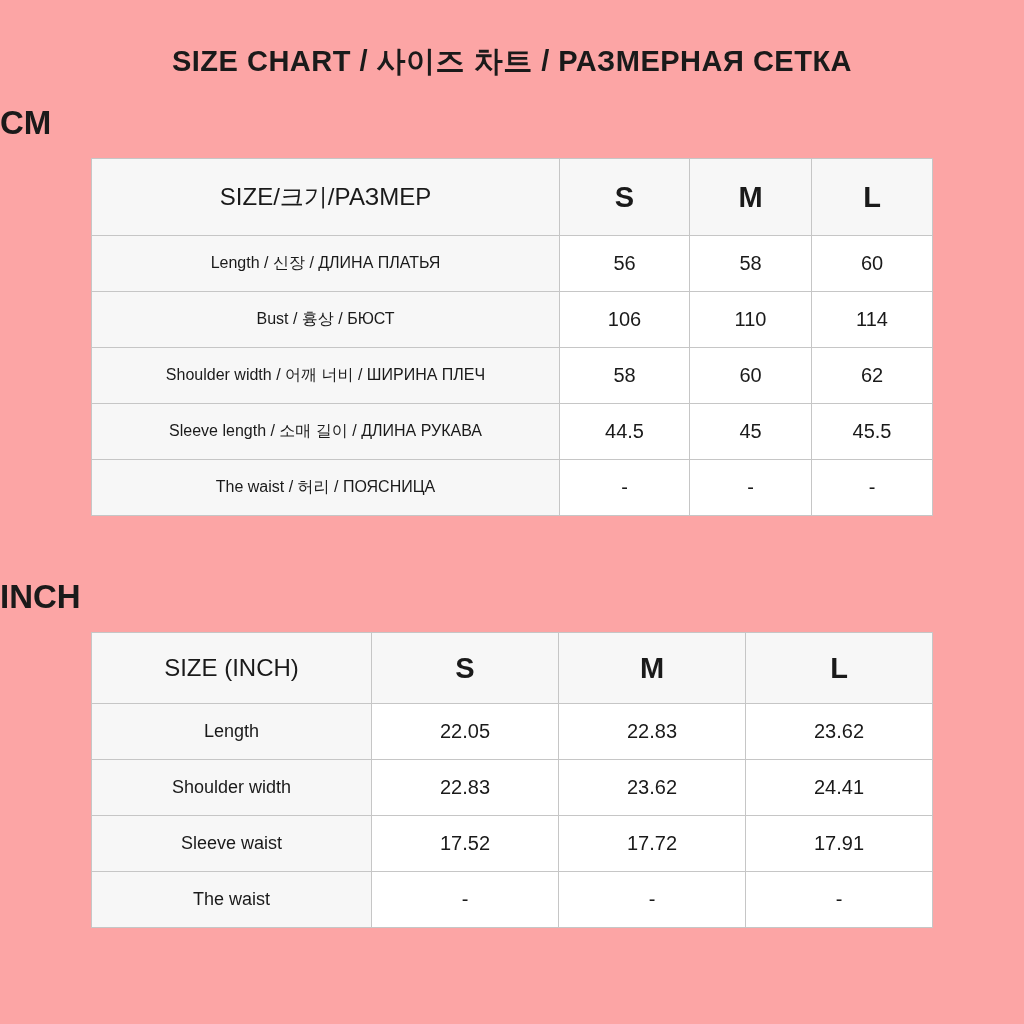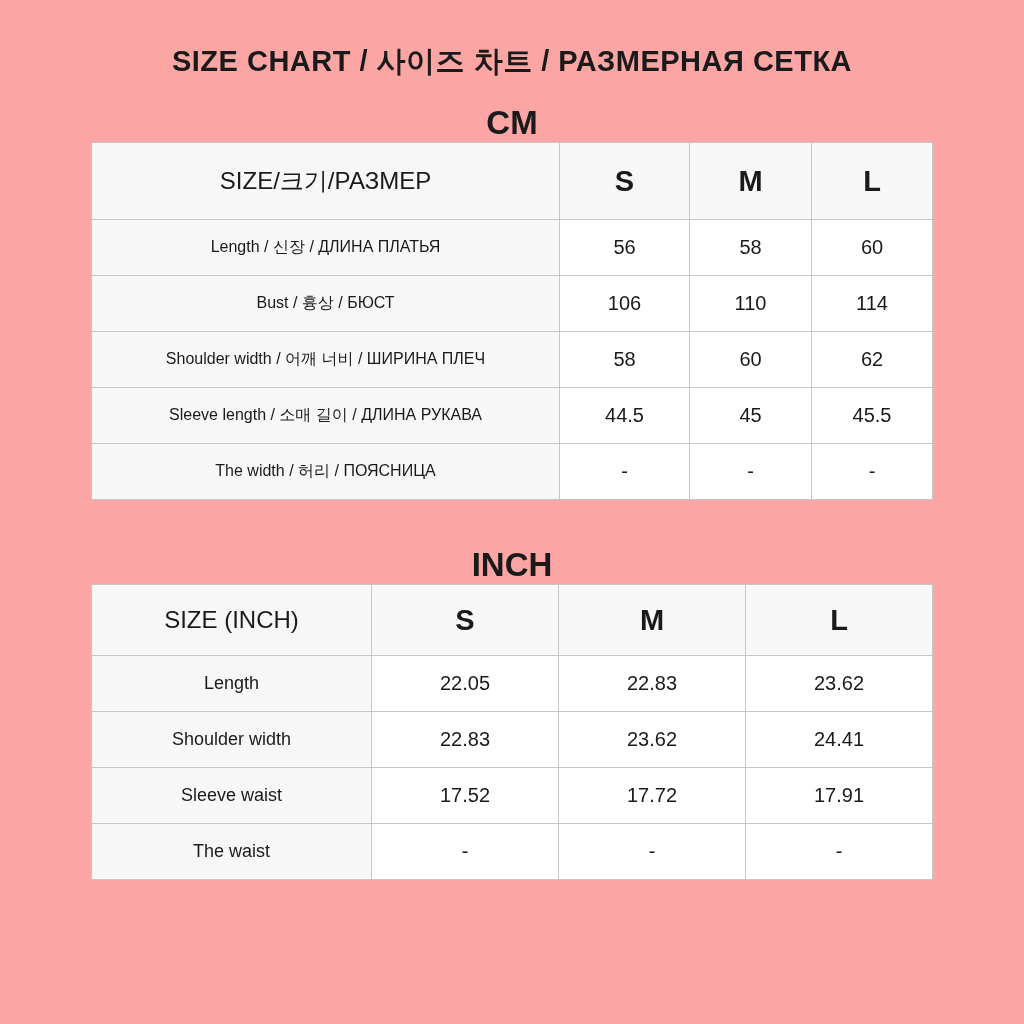--- a/index.html
+++ b/index.html
@@ -17,32 +17,31 @@
   }
   .main-title {
     text-align: center;
     font-size: 29px;
     font-weight: bold;
     letter-spacing: 0.5px;
     padding-top: 42px;
     margin: 0;
   }
   .section-subtitle {
-    text-align: center;
     font-size: 33px;
     font-weight: bold;
     margin: 0;
   }
   .cm-subtitle { padding-top: 22px; }
   .inch-subtitle { padding-top: 46px; }
   table.size-table {
     border-collapse: collapse;
     table-layout: fixed;
     width: 841px;
-    margin: 0 auto;
+    margin: 16px auto;
   }
   .cm-table  { margin-top: 16px; }
   .inch-table{ margin-top: 18px; }
   table.size-table th,
   table.size-table td {
     border: 1px solid #c6c6c6;
     text-align: center;
     vertical-align: middle;
     padding: 0 4px;
     overflow: hidden;
@@ -114,21 +113,21 @@
         <td class="value-cell">60</td>
         <td class="value-cell">62</td>
       </tr>
       <tr>
         <td class="row-label">Sleeve length / 소매 길이 / ДЛИНА РУКАВА</td>
         <td class="value-cell">44.5</td>
         <td class="value-cell">45</td>
         <td class="value-cell">45.5</td>
       </tr>
       <tr>
-        <td class="row-label">The width / 허리 / ПОЯСНИЦА</td>
+        <td class="row-label">The waist / 허리 / ПОЯСНИЦА</td>
         <td class="value-cell">-</td>
         <td class="value-cell">-</td>
         <td class="value-cell">-</td>
       </tr>
     </tbody>
   </table>
 
   <h2 class="section-subtitle inch-subtitle">INCH</h2>
 
   <table class="size-table inch-table">

